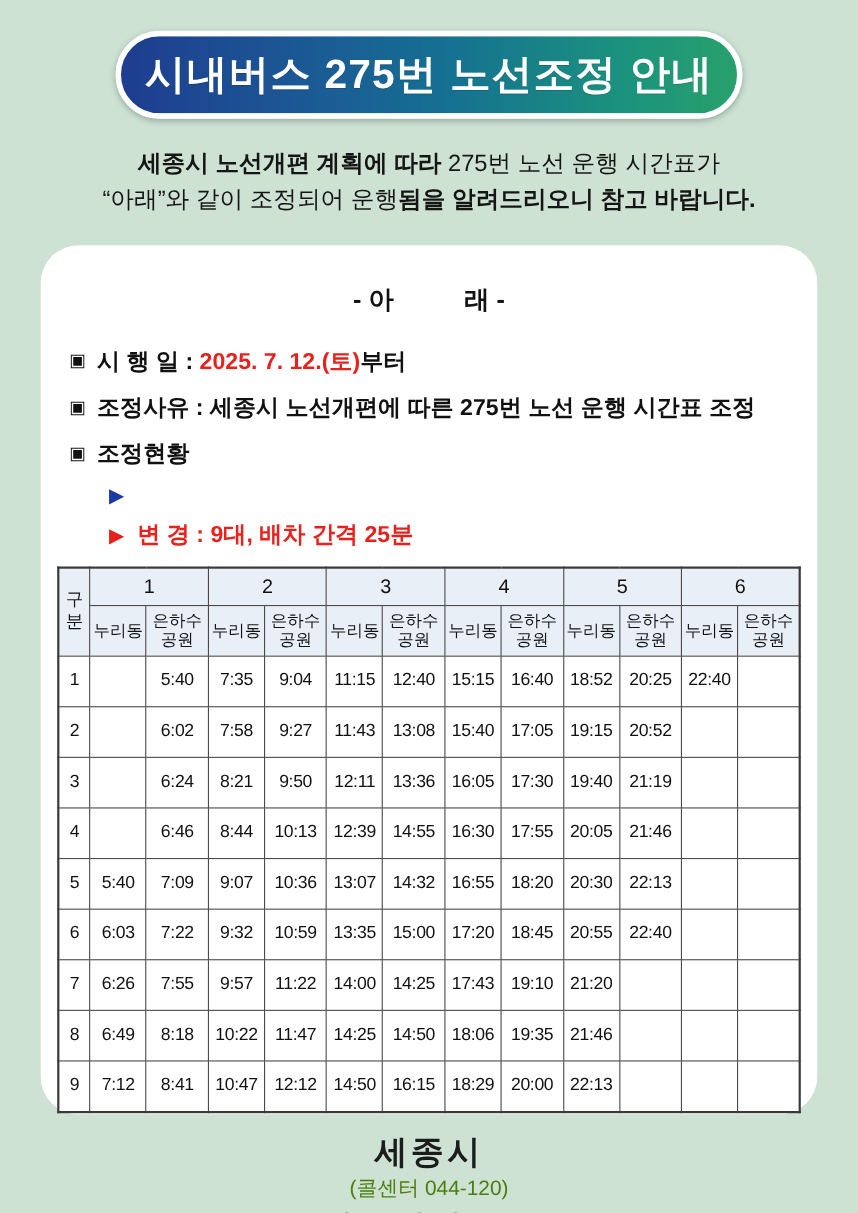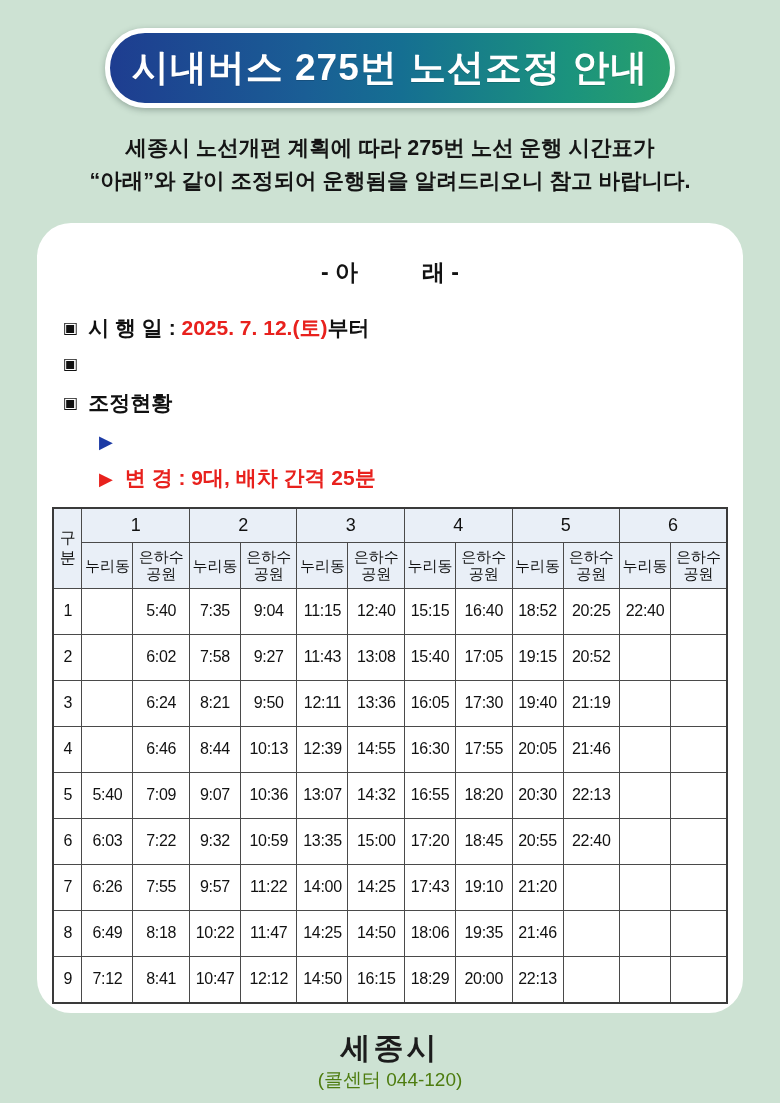--- a/index.html
+++ b/index.html
@@ -27,21 +27,21 @@
     text-shadow:0 1px 0 rgba(0,0,0,.15);
     white-space:nowrap;
   }
   
   .intro{
     margin-top:24px;
     text-align:center;
     font-size:21.5px;line-height:1.55;
     font-weight:600;color:#151515;
   }
-  .intro b{font-weight:700;}
+  .intro b{font-weight:400;}
   
   .card{
     width:706px;height:790px;
     margin:24px auto 0;
     background:#ffffff;
     border-radius:34px;
     box-sizing:border-box;
     padding-top:34px;
   }
   .section-title{
@@ -111,20 +111,21 @@
 
     <div class="section-title">- 아          래 -</div>
 
     <div class="bullets">
       <div class="bullet-row">
         <span class="bullet-marker">▣</span>
         <span><span>시 행 일 : </span><span class="hl-red">2025. 7. 12.(토)</span><span>부터</span></span>
       </div>
       <div class="bullet-row">
         <span class="bullet-marker">▣</span>
+        <span>조정사유 : 세종시 노선개편에 따른 275번 노선 운행 시간표 조정</span>
       </div>
       <div class="bullet-row">
         <span class="bullet-marker">▣</span>
         <span>조정현황</span>
       </div>
     </div>
 
     <div class="status">
       <div class="status-row status-current">
         <span class="arrow-marker">▶</span>

